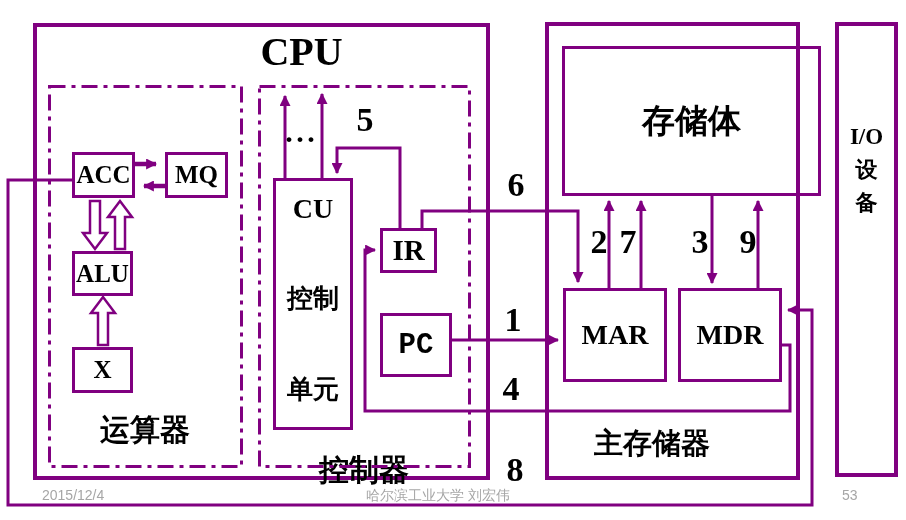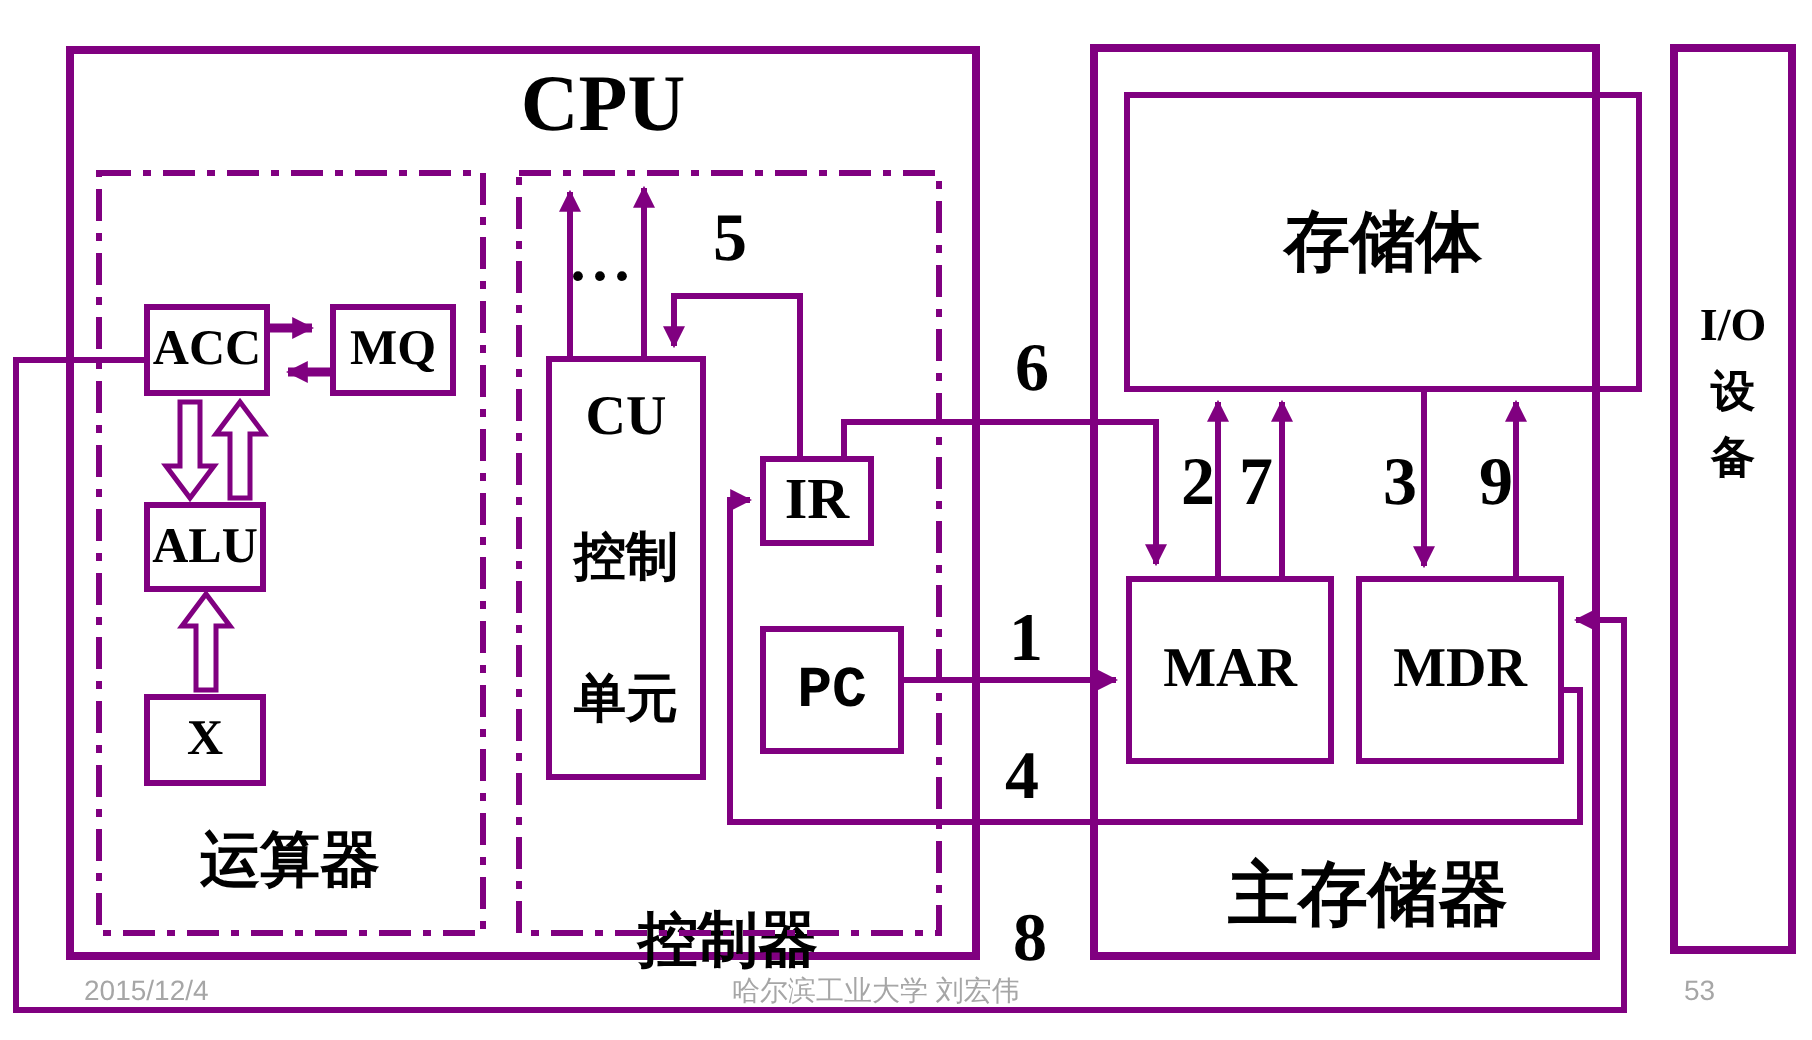--- a/index.html
+++ b/index.html
@@ -13,21 +13,21 @@
   .lbl{position:absolute;color:var(--text);font-weight:bold;z-index:3;text-align:center;}
   .num{position:absolute;width:28px;text-align:center;font-size:34px;line-height:36px;
        font-weight:bold;color:var(--text);z-index:6;}
   .wires{position:absolute;left:0;top:0;z-index:5;pointer-events:none;}
   .wire{stroke:var(--accent);stroke-width:3;fill:none;}
   .wire.bold{stroke-width:4.5;}
   .dashrect{stroke:var(--accent);stroke-width:3;fill:none;stroke-dasharray:16 6 4 6;}
   .hollow{fill:#ffffff;stroke:var(--accent);stroke-width:2.5;}
   .arrowfill{fill:var(--accent);}
   .cu-inner{flex-direction:column;justify-content:space-between;padding:12px 0 20px 0;}
-  .io-inner{flex-direction:column;justify-content:flex-start;padding-top:120px;line-height:33px;}
+  .io-inner{flex-direction:column;justify-content:flex-start;padding-top:94px;line-height:33px;}
   .footer-text{position:absolute;color:var(--footer);z-index:2;
        font-family:"Liberation Sans","DejaVu Sans",sans-serif;font-size:14px;}
   .dots{position:absolute;z-index:3;color:var(--text);font-weight:bold;font-size:30px;
        letter-spacing:1px;line-height:30px;}
 </style>
 </head>
 <body>
 
 <div class="stage">
 
@@ -41,21 +41,21 @@
     <span>MQ</span>
   </div>
   <div class="box" style="left:72px;top:251px;width:61px;height:45px;font-size:25px;">
     <span>ALU</span>
   </div>
   <div class="box" style="left:72px;top:347px;width:61px;height:46px;font-size:25px;">
     <span>X</span>
   </div>
   <div class="lbl" style="left:48px;top:410px;width:194px;font-size:30px;">运算器</div>
 
-  <div class="box cu-inner" style="left:273px;top:178px;width:80px;height:212px;">
+  <div class="box cu-inner" style="left:273px;top:178px;width:80px;height:252px;">
     <span style="font-size:28px;">CU</span>
     <span style="font-size:26px;">控制</span>
     <span style="font-size:26px;">单元</span>
   </div>
   <div class="box" style="left:380px;top:228px;width:57px;height:45px;font-size:29px;">
     <span>IR</span>
   </div>
   <div class="box" style="left:380px;top:313px;width:72px;height:64px;font-size:29px;font-family:Liberation Mono, monospace;">
     <span>PC</span>
   </div>
@@ -65,21 +65,21 @@
   <div class="box thick" style="left:545px;top:22px;width:255px;height:458px;"></div>
   <div class="box" style="left:562px;top:46px;width:259px;height:150px;font-size:33px;">
     <span>存储体</span>
   </div>
   <div class="box" style="left:563px;top:288px;width:104px;height:94px;font-size:28px;">
     <span>MAR</span>
   </div>
   <div class="box" style="left:678px;top:288px;width:104px;height:94px;font-size:28px;">
     <span>MDR</span>
   </div>
-  <div class="lbl" style="left:549px;top:424px;width:206px;font-size:35px;padding-left:32px;">主存储器</div>
+  <div class="lbl" style="left:549px;top:424px;width:206px;font-size:29px;">主存储器</div>
 
   <div class="box thick io-inner" style="left:835px;top:22px;width:63px;height:455px;">
     <span style="font-size:23px;">I/O</span>
     <span style="font-size:22px;">设</span>
     <span style="font-size:22px;">备</span>
   </div>
 
   <div class="num" style="left:351px;top:102px;">5</div>
   <div class="num" style="left:502px;top:167px;">6</div>
   <div class="num" style="left:499px;top:302px;">1</div>

